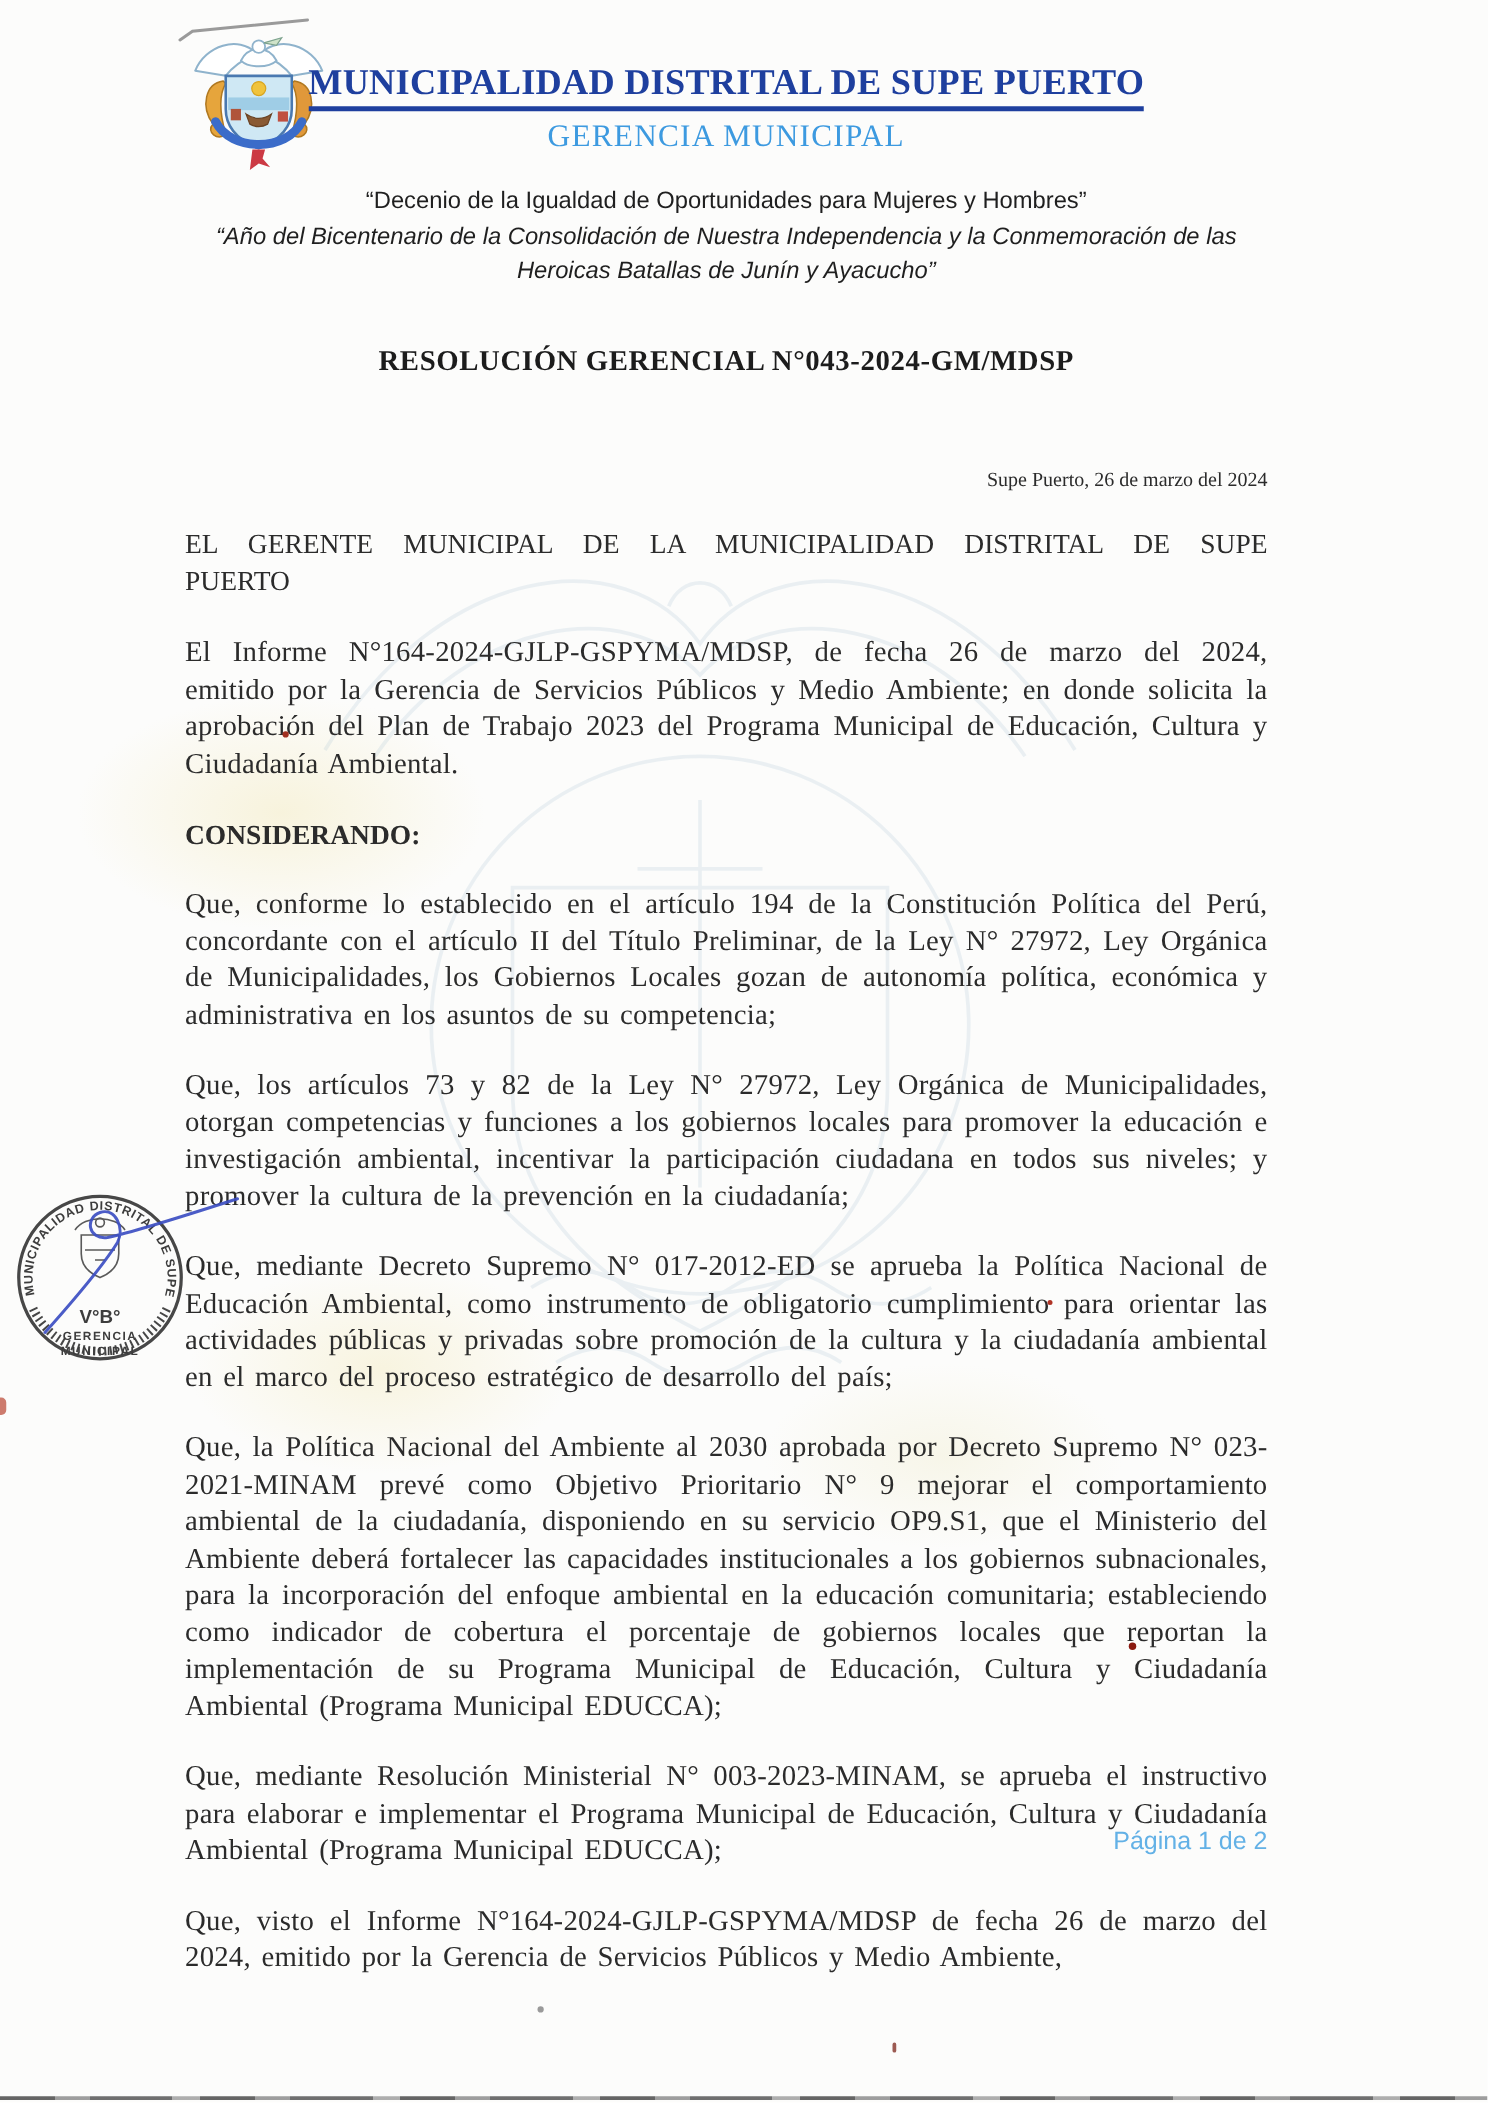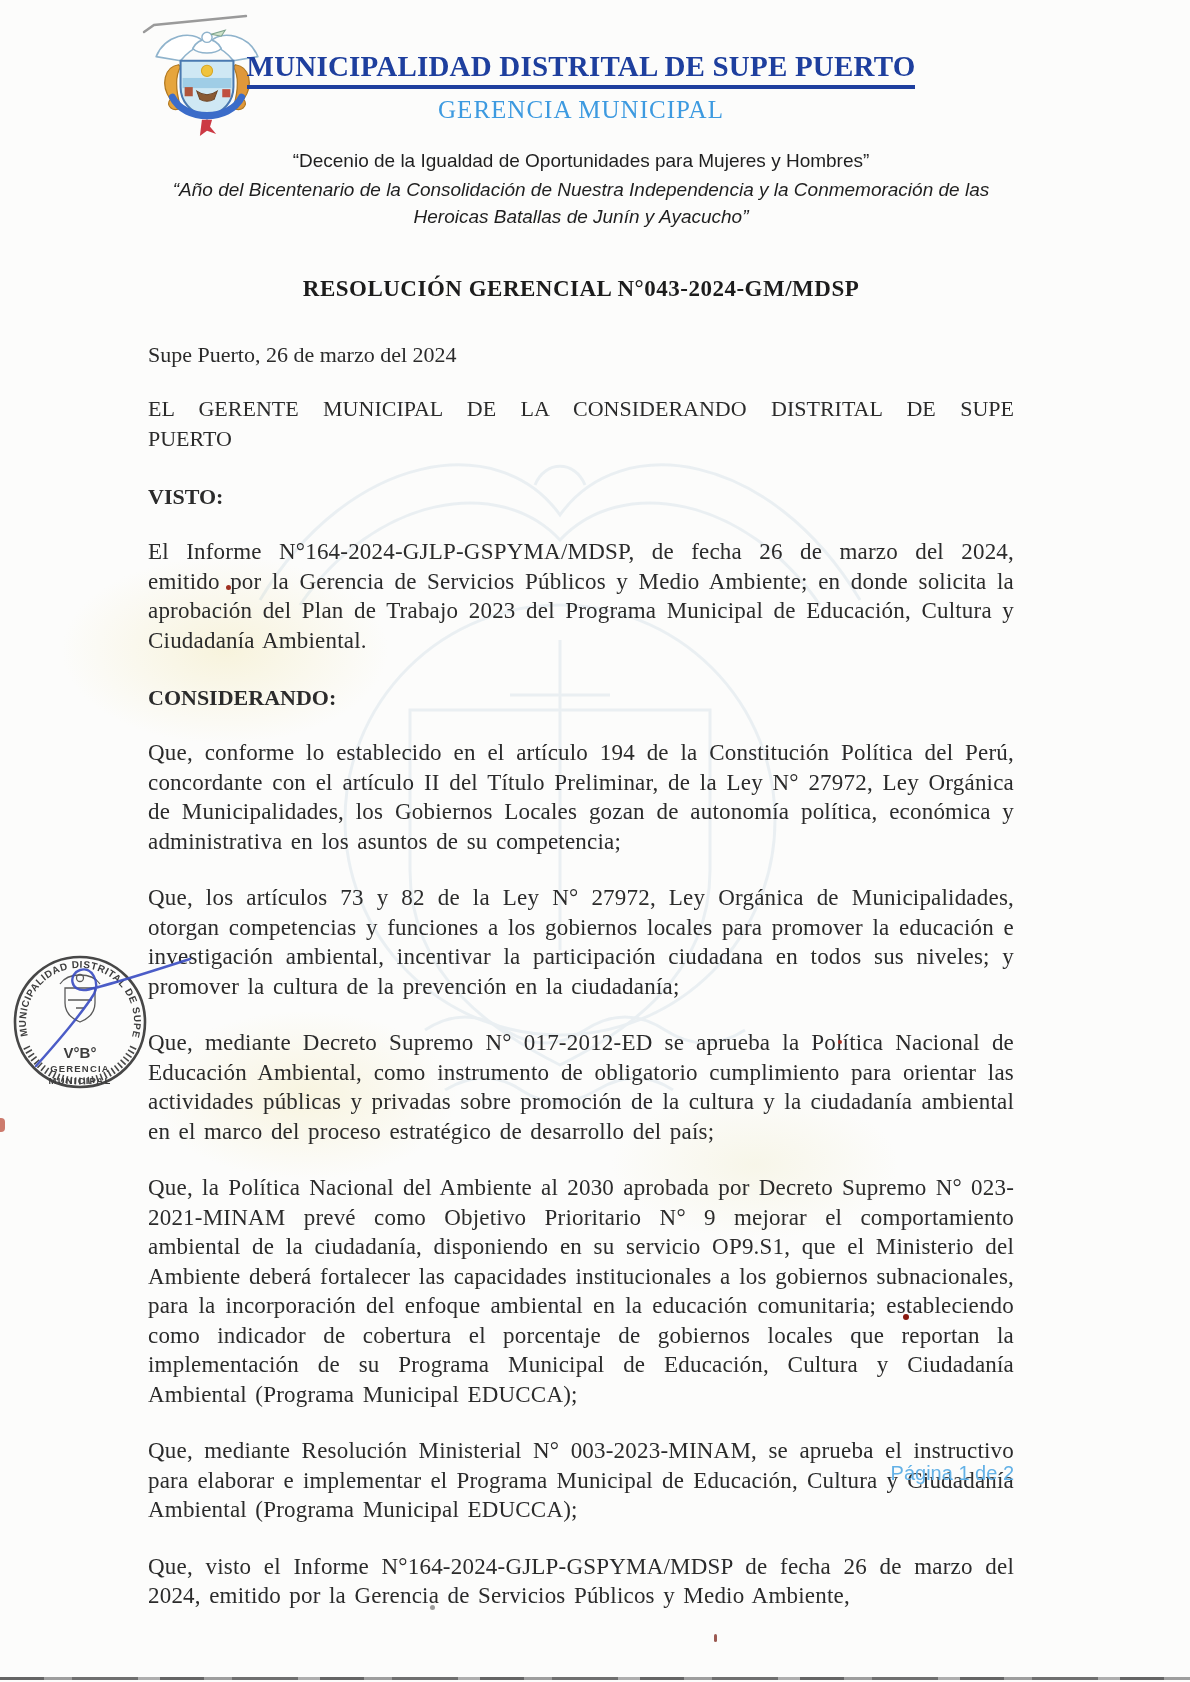--- a/index.html
+++ b/index.html
@@ -25,21 +25,21 @@
   }
   .dept-name{
     margin-top:7px;
     font-size:25px;font-weight:normal;color:#3d9ae0;letter-spacing:1px;
   }
   .mottos{margin-top:24px;text-align:center;font-family:"Liberation Sans", sans-serif;color:#1f1f1f;}
   .motto1{font-size:19px;line-height:26px;}
   .motto2{font-size:19px;line-height:27px;font-style:italic;margin-top:2px;}
   
   .res-title{margin-top:46px;text-align:center;font-size:23px;font-weight:bold;letter-spacing:.5px;color:#1c1c1c;}
-  .dateline{margin-top:40px;font-size:22px;}
+  .dateline{margin-top:74px;text-align:right;font-size:16px;}
   .salutation{margin-top:26px;font-size:22px;line-height:30px;}
   .salutation .l1{text-align:justify;text-align-last:justify;}
   .label{margin:30px 0 0 0;font-size:22px;font-weight:bold;}
   p.body{
     margin:27px 0 0 0;
     font-size:23px;line-height:29.5px;
     text-align:justify;word-spacing:2.5px;letter-spacing:.2px;
   }
   
   .page-footer{
@@ -129,25 +129,24 @@
         <div class="motto1">“Decenio de la Igualdad de Oportunidades para Mujeres y Hombres”</div>
         <div class="motto2">“Año del Bicentenario de la Consolidación de Nuestra Independencia y la Conmemoración de las Heroicas Batallas de Junín y Ayacucho”</div>
       </div>
     </div>
 
     <div class="res-title">RESOLUCIÓN GERENCIAL N°043-2024-GM/MDSP</div>
 
     <div class="dateline">Supe Puerto, 26 de marzo del 2024</div>
 
     <div class="salutation">
-      <div class="l1">EL GERENTE MUNICIPAL DE LA CONSIDERANDO DISTRITAL DE SUPE</div>
+      <div class="l1">EL GERENTE MUNICIPAL DE LA MUNICIPALIDAD DISTRITAL DE SUPE</div>
       <div class="l2">PUERTO</div>
     </div>
 
-    <div class="label">VISTO:</div>
 
     <p class="body">El Informe N°164-2024-GJLP-GSPYMA/MDSP, de fecha 26 de marzo del 2024, emitido por la Gerencia de Servicios Públicos y Medio Ambiente; en donde solicita la aprobación del Plan de Trabajo 2023 del Programa Municipal de Educación, Cultura y Ciudadanía Ambiental.</p>
 
     <div class="label">CONSIDERANDO:</div>
 
     <p class="body">Que, conforme lo establecido en el artículo 194 de la Constitución Política del Perú, concordante con el artículo II del Título Preliminar, de la Ley N° 27972, Ley Orgánica de Municipalidades, los Gobiernos Locales gozan de autonomía política, económica y administrativa en los asuntos de su competencia;</p>
     <p class="body">Que, los artículos 73 y 82 de la Ley N° 27972, Ley Orgánica de Municipalidades, otorgan competencias y funciones a los gobiernos locales para promover la educación e investigación ambiental, incentivar la participación ciudadana en todos sus niveles; y promover la cultura de la prevención en la ciudadanía;</p>
     <p class="body">Que, mediante Decreto Supremo N° 017-2012-ED se aprueba la Política Nacional de Educación Ambiental, como instrumento de obligatorio cumplimiento para orientar las actividades públicas y privadas sobre promoción de la cultura y la ciudadanía ambiental en el marco del proceso estratégico de desarrollo del país;</p>
     <p class="body">Que, la Política Nacional del Ambiente al 2030 aprobada por Decreto Supremo N° 023-2021-MINAM prevé como Objetivo Prioritario N° 9 mejorar el comportamiento ambiental de la ciudadanía, disponiendo en su servicio OP9.S1, que el Ministerio del Ambiente deberá fortalecer las capacidades institucionales a los gobiernos subnacionales, para la incorporación del enfoque ambiental en la educación comunitaria; estableciendo como indicador de cobertura el porcentaje de gobiernos locales que reportan la implementación de su Programa Municipal de Educación, Cultura y Ciudadanía Ambiental (Programa Municipal EDUCCA);</p>
     <p class="body">Que, mediante Resolución Ministerial N° 003-2023-MINAM, se aprueba el instructivo para elaborar e implementar el Programa Municipal de Educación, Cultura y Ciudadanía Ambiental (Programa Municipal EDUCCA);</p>

